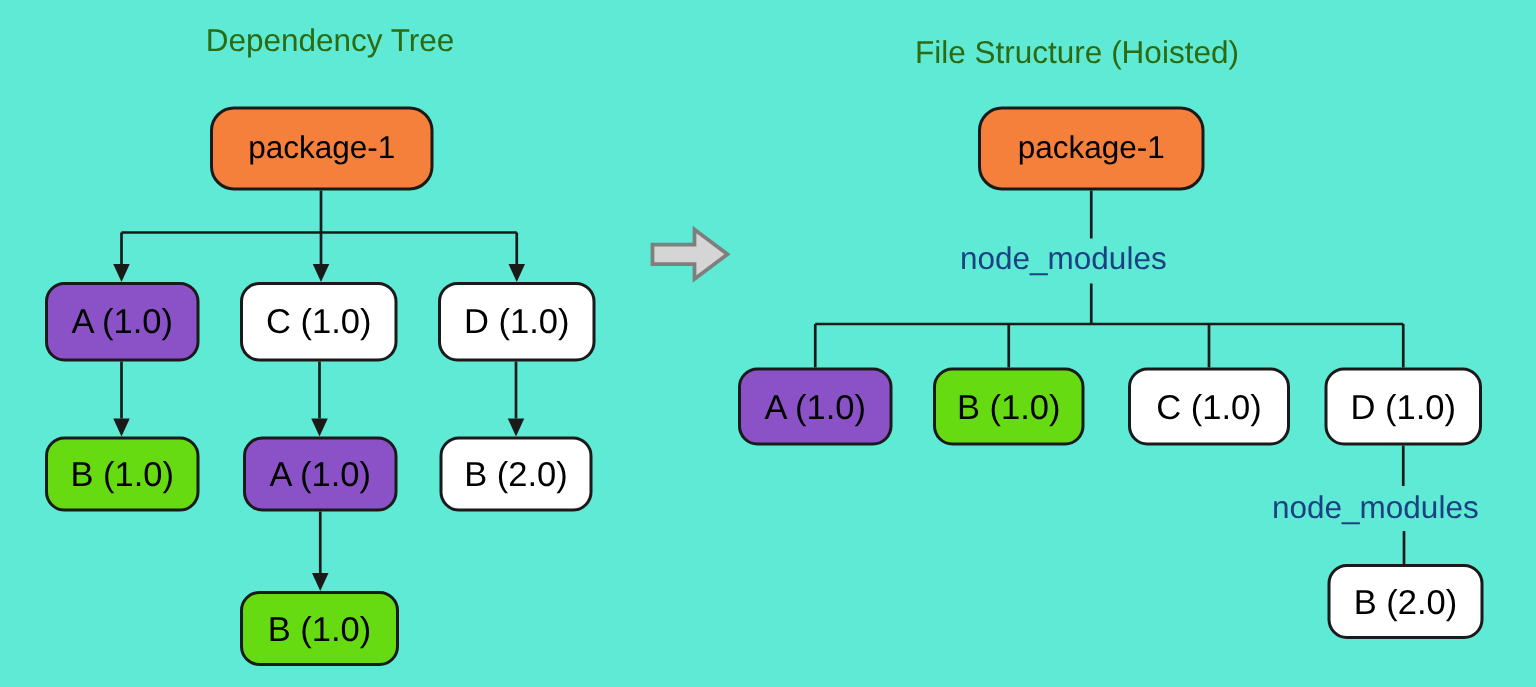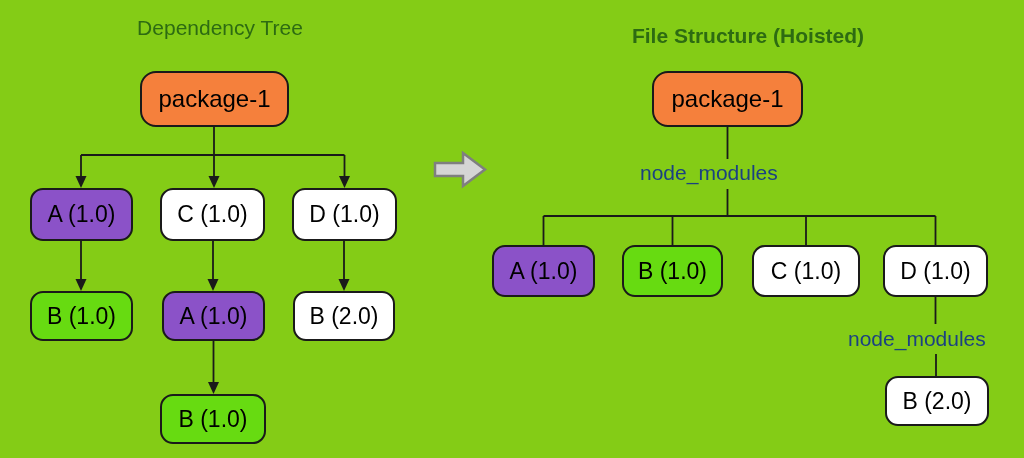--- a/index.html
+++ b/index.html
@@ -1,35 +1,35 @@
 <!DOCTYPE html>
 <html><head>
 <meta charset="utf-8">
 <style>
   html,body { margin:0; padding:0; background:#ffffff; }
   .canvas {
-    position:relative; width:1024px; height:458px; background:#84cc16;
+    position:relative; width:1024px; height:458px; background:#5eead4;
     font-family:"Liberation Sans", sans-serif; overflow:hidden;
   }
   .connector-layer { position:absolute; left:0; top:0; width:1024px; height:458px; }
   .tree-title {
     position:absolute; font-size:21px; font-weight:400; text-align:center;
     white-space:nowrap;
   }
   .folder-label {
     position:absolute; font-size:21px; font-weight:400; text-align:left;
     white-space:nowrap;
   }
   .node {
     position:absolute; box-sizing:border-box;
     border:2px solid #1a1a1a; border-radius:13px;
     display:flex; align-items:center; justify-content:center;
     font-size:23px; color:#000000; background:#ffffff; white-space:nowrap;
   }
-  .root-node { border-radius:16px; font-size:24px; }
+  .root-node { border-radius:16px; font-size:21px; }
 </style>
 </head>
 <body>
 
 <div class="canvas">
 
   <svg class="connector-layer" width="1024" height="458" viewBox="0 0 1024 458">
 
     <g stroke="#1a1a1a" stroke-width="1.8" fill="none">
       <line x1="214" y1="127" x2="214" y2="176"></line>
@@ -60,21 +60,21 @@
       <line x1="543.5" y1="216" x2="543.5" y2="245"></line>
       <line x1="672.5" y1="216" x2="672.5" y2="245"></line>
       <line x1="806" y1="216" x2="806" y2="245"></line>
       <line x1="935.5" y1="216" x2="935.5" y2="245"></line>
       <line x1="935.5" y1="297" x2="935.5" y2="324"></line>
       <line x1="936" y1="354" x2="936" y2="376"></line>
     </g>
   </svg>
 
   <div class="tree-title" style="left: 100px; top: 16px; width: 240px; color: rgb(45, 107, 18);">Dependency Tree</div>
-  <div class="tree-title" style="left: 623px; top: 24px; width: 250px; color: rgb(45, 107, 18); font-weight: bold;">File Structure (Hoisted)</div>
+  <div class="tree-title" style="left: 593px; top: 24px; width: 250px; color: rgb(45, 107, 18);">File Structure (Hoisted)</div>
 
   <div class="node root-node" style="left: 140px; top: 71px; width: 149px; height: 56px; background-color: rgb(245, 128, 60);">package-1</div>
 
   <div class="node" style="left: 30px; top: 188px; width: 103px; height: 53px; background-color: rgb(139, 82, 200);">A (1.0)</div>
   <div class="node" style="left: 160px; top: 188px; width: 105px; height: 53px; background-color: rgb(255, 255, 255);">C (1.0)</div>
   <div class="node" style="left: 292px; top: 188px; width: 105px; height: 53px; background-color: rgb(255, 255, 255);">D (1.0)</div>
 
   <div class="node" style="left: 30px; top: 291px; width: 103px; height: 50px; background-color: rgb(103, 219, 17);">B (1.0)</div>
   <div class="node" style="left: 162px; top: 291px; width: 103px; height: 50px; background-color: rgb(139, 82, 200);">A (1.0)</div>
   <div class="node" style="left: 293px; top: 291px; width: 102px; height: 50px; background-color: rgb(255, 255, 255);">B (2.0)</div>

